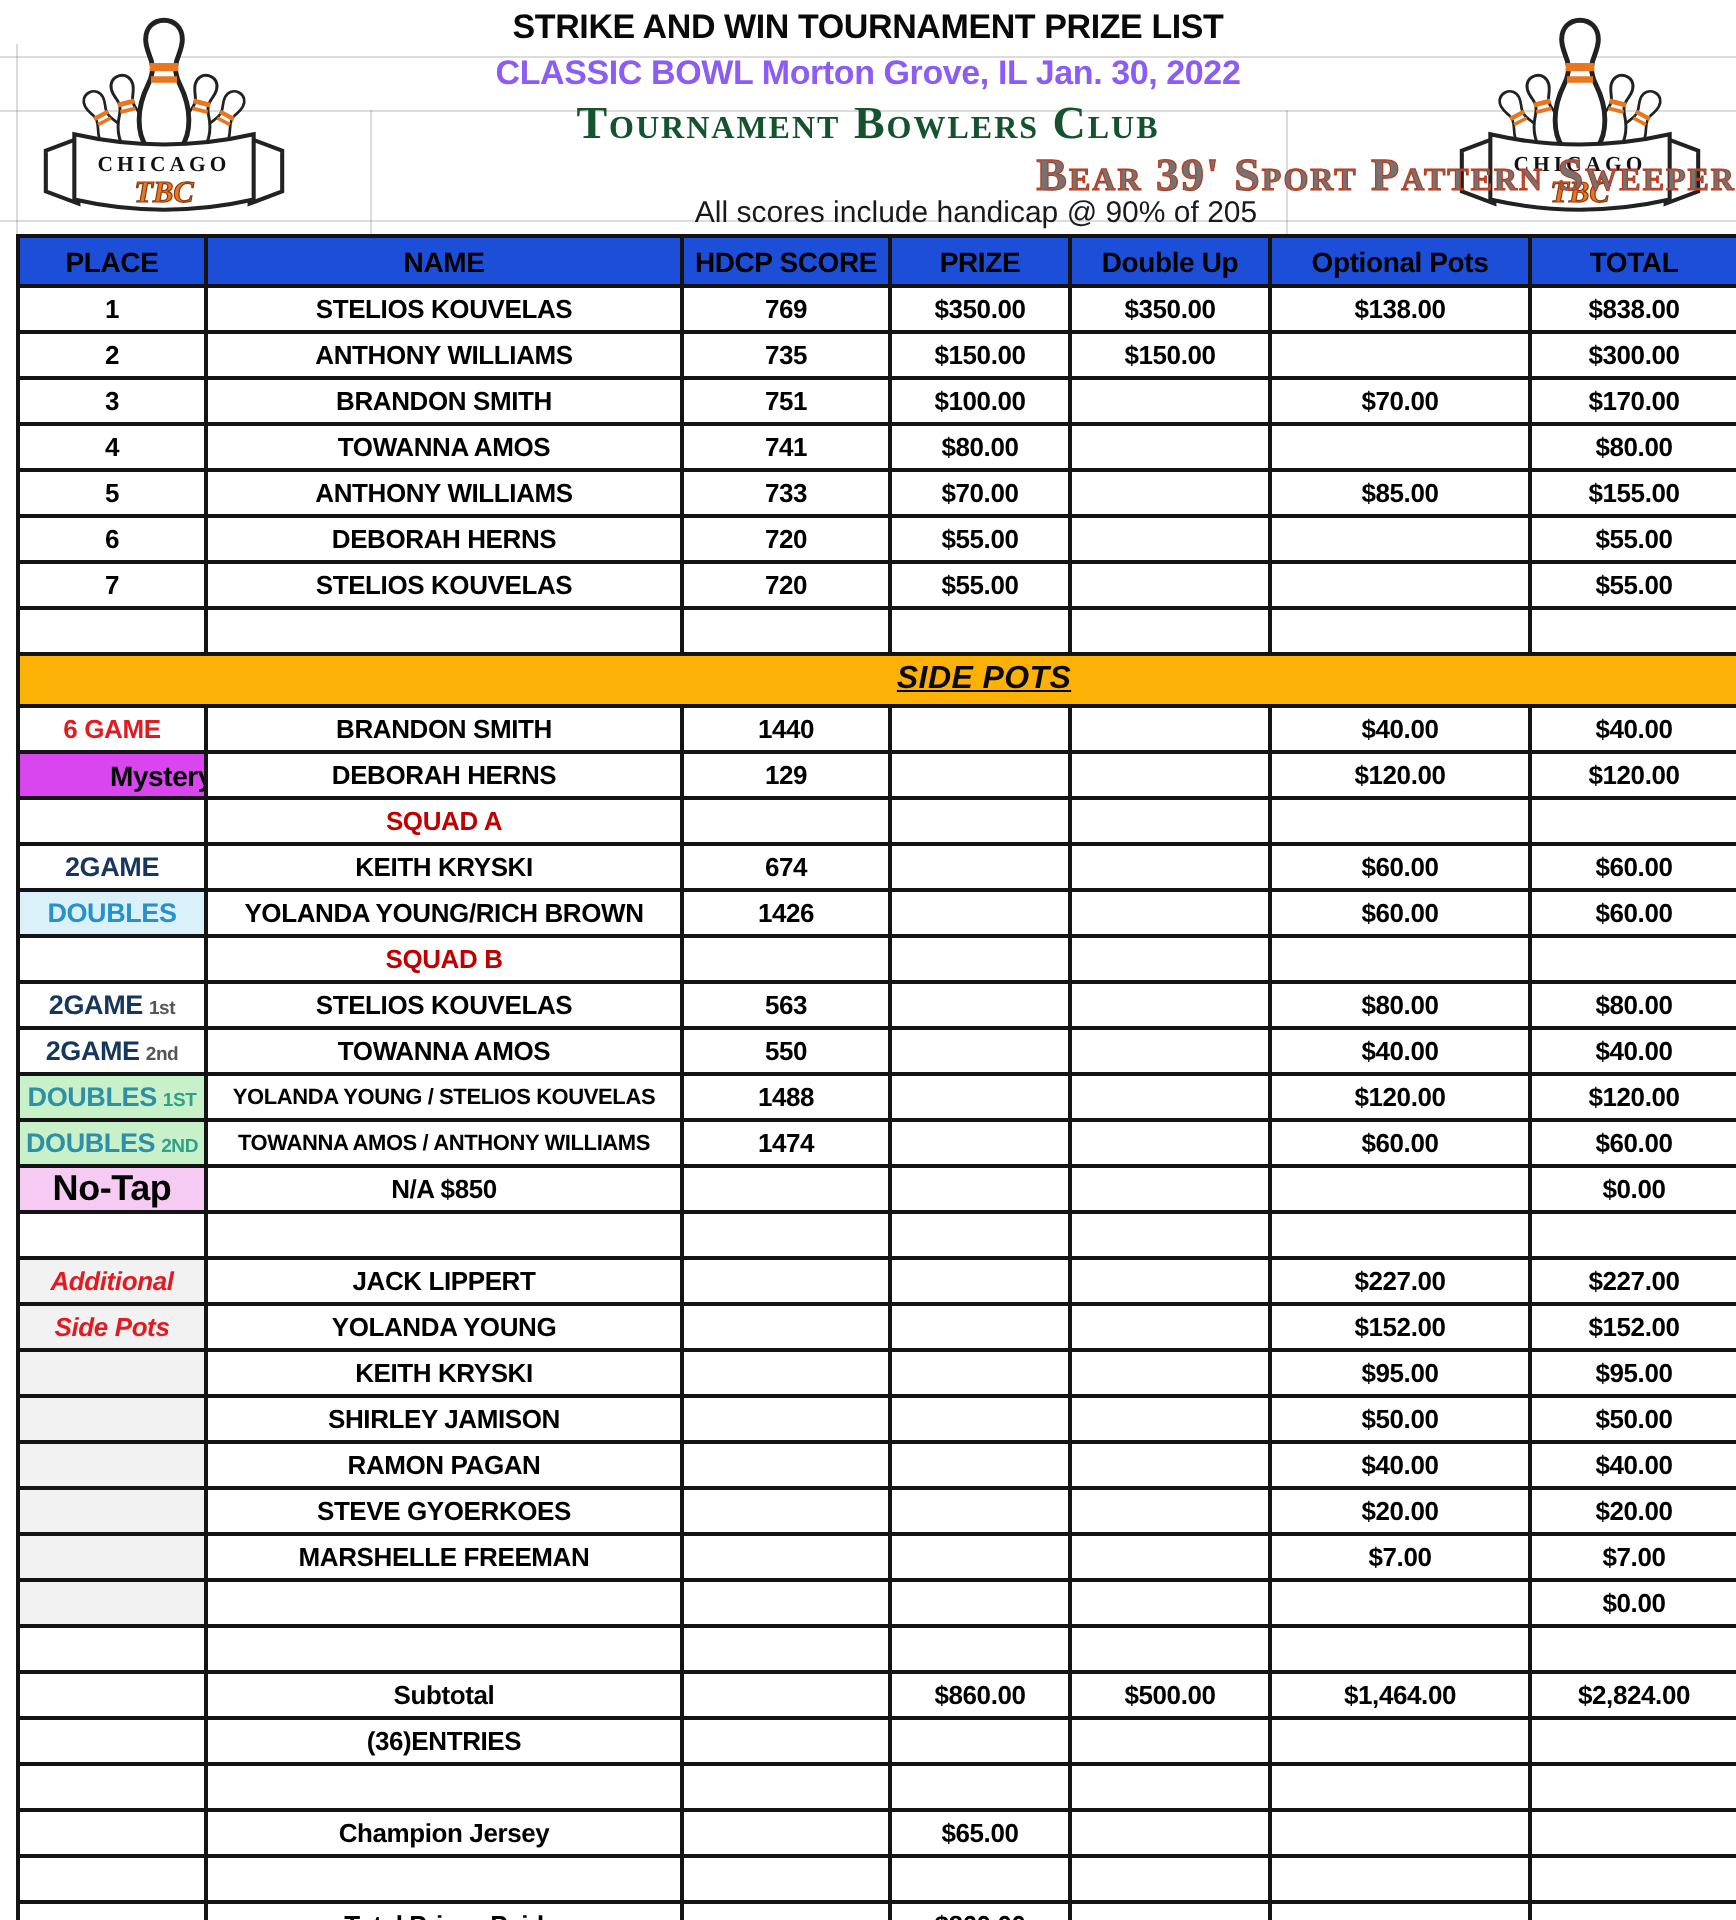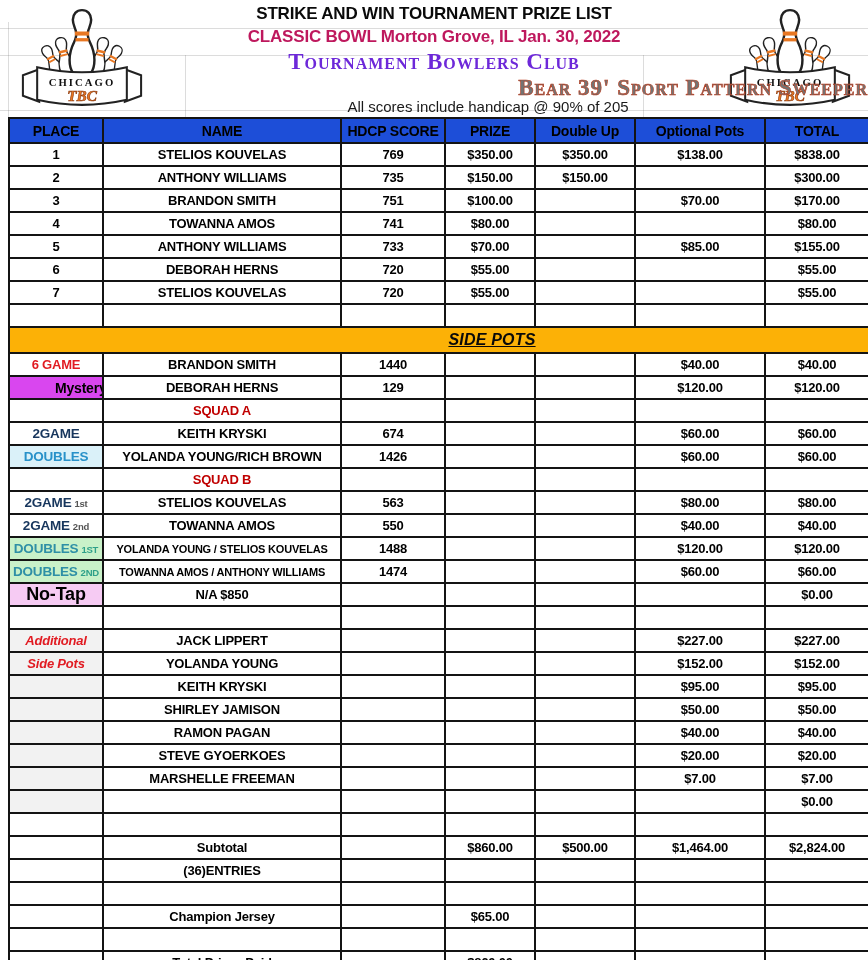--- a/index.html
+++ b/index.html
@@ -6,24 +6,24 @@
     font-family:"Liberation Sans",sans-serif;}
   .page{position:relative;width:868px;height:960px;}
 
   
   .header{position:relative;height:117px;}
   .hline{position:absolute;left:0;right:0;height:1px;background:rgba(130,130,130,.28);}
   .vline{position:absolute;width:1px;background:rgba(130,130,130,.28);}
   .title1{position:absolute;top:4px;left:0;right:0;text-align:center;
     font-size:17px;font-weight:bold;letter-spacing:-.2px;color:#0a0a0a;}
   .title2{position:absolute;top:27px;left:0;right:0;text-align:center;
-    font-size:17px;font-weight:bold;letter-spacing:-.2px;color:#be185d;}
+    font-size:17px;font-weight:bold;letter-spacing:-.2px;color:#8b5cf6;}
   .club{position:absolute;top:49px;left:0;right:0;text-align:center;
     font-family:"Liberation Serif",serif;font-variant:small-caps;font-weight:bold;
-    font-size:23px;letter-spacing:1px;color:#6d28d9;}
+    font-size:23px;letter-spacing:1px;color:#14532d;}
   .event{position:absolute;top:75px;left:0;right:0;text-align:right;
     font-family:"Liberation Serif",serif;font-variant:small-caps;font-weight:bold;
     font-size:23px;letter-spacing:1px;color:#737373;-webkit-text-stroke:.6px #b93a1c;}
   .note{position:absolute;top:98px;left:0;right:0;text-align:center;
     font-size:15px;color:#1a1a1a;transform:translateX(54px);}
   .logo{position:absolute;top:4px;width:136px;height:108px;}
   .logo.left{left:14px;}
   .logo.right{right:10px;}
 
   

